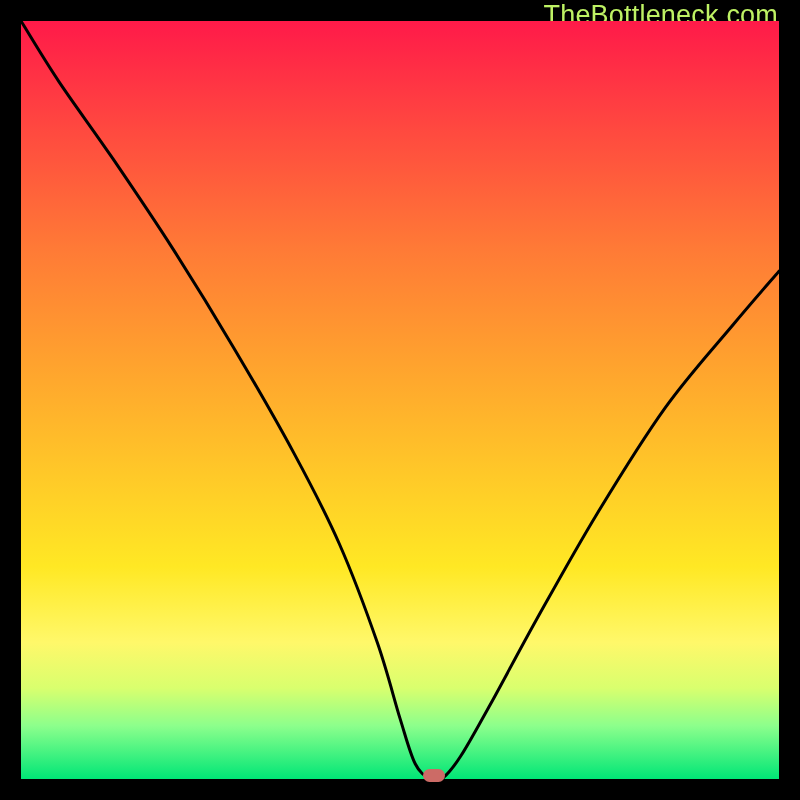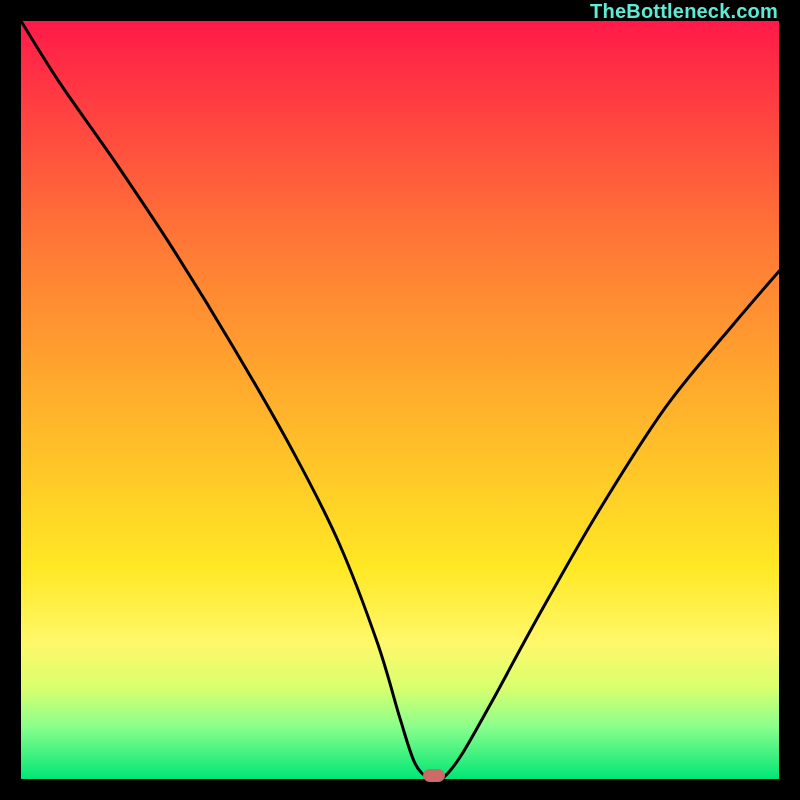--- a/index.html
+++ b/index.html
@@ -34,23 +34,23 @@
       #fff86a 82%,
       #d9ff6e 88%,
       #8cff8c 93%,
       #00e676 100%
     );
   }
   .watermark {
     position: absolute;
     top: 0px;
     right: 22px;
-    color: #5eead4;
-    font-size: 20px;
-    font-weight: 700;
+    color: #bef264;
+    font-size: 27px;
+    font-weight: 400;
     letter-spacing: 0.2px;
     user-select: none;
   }
   svg.curve {
     position: absolute;
     left: 0;
     top: 0;
     width: 758px;
     height: 758px;
   }

